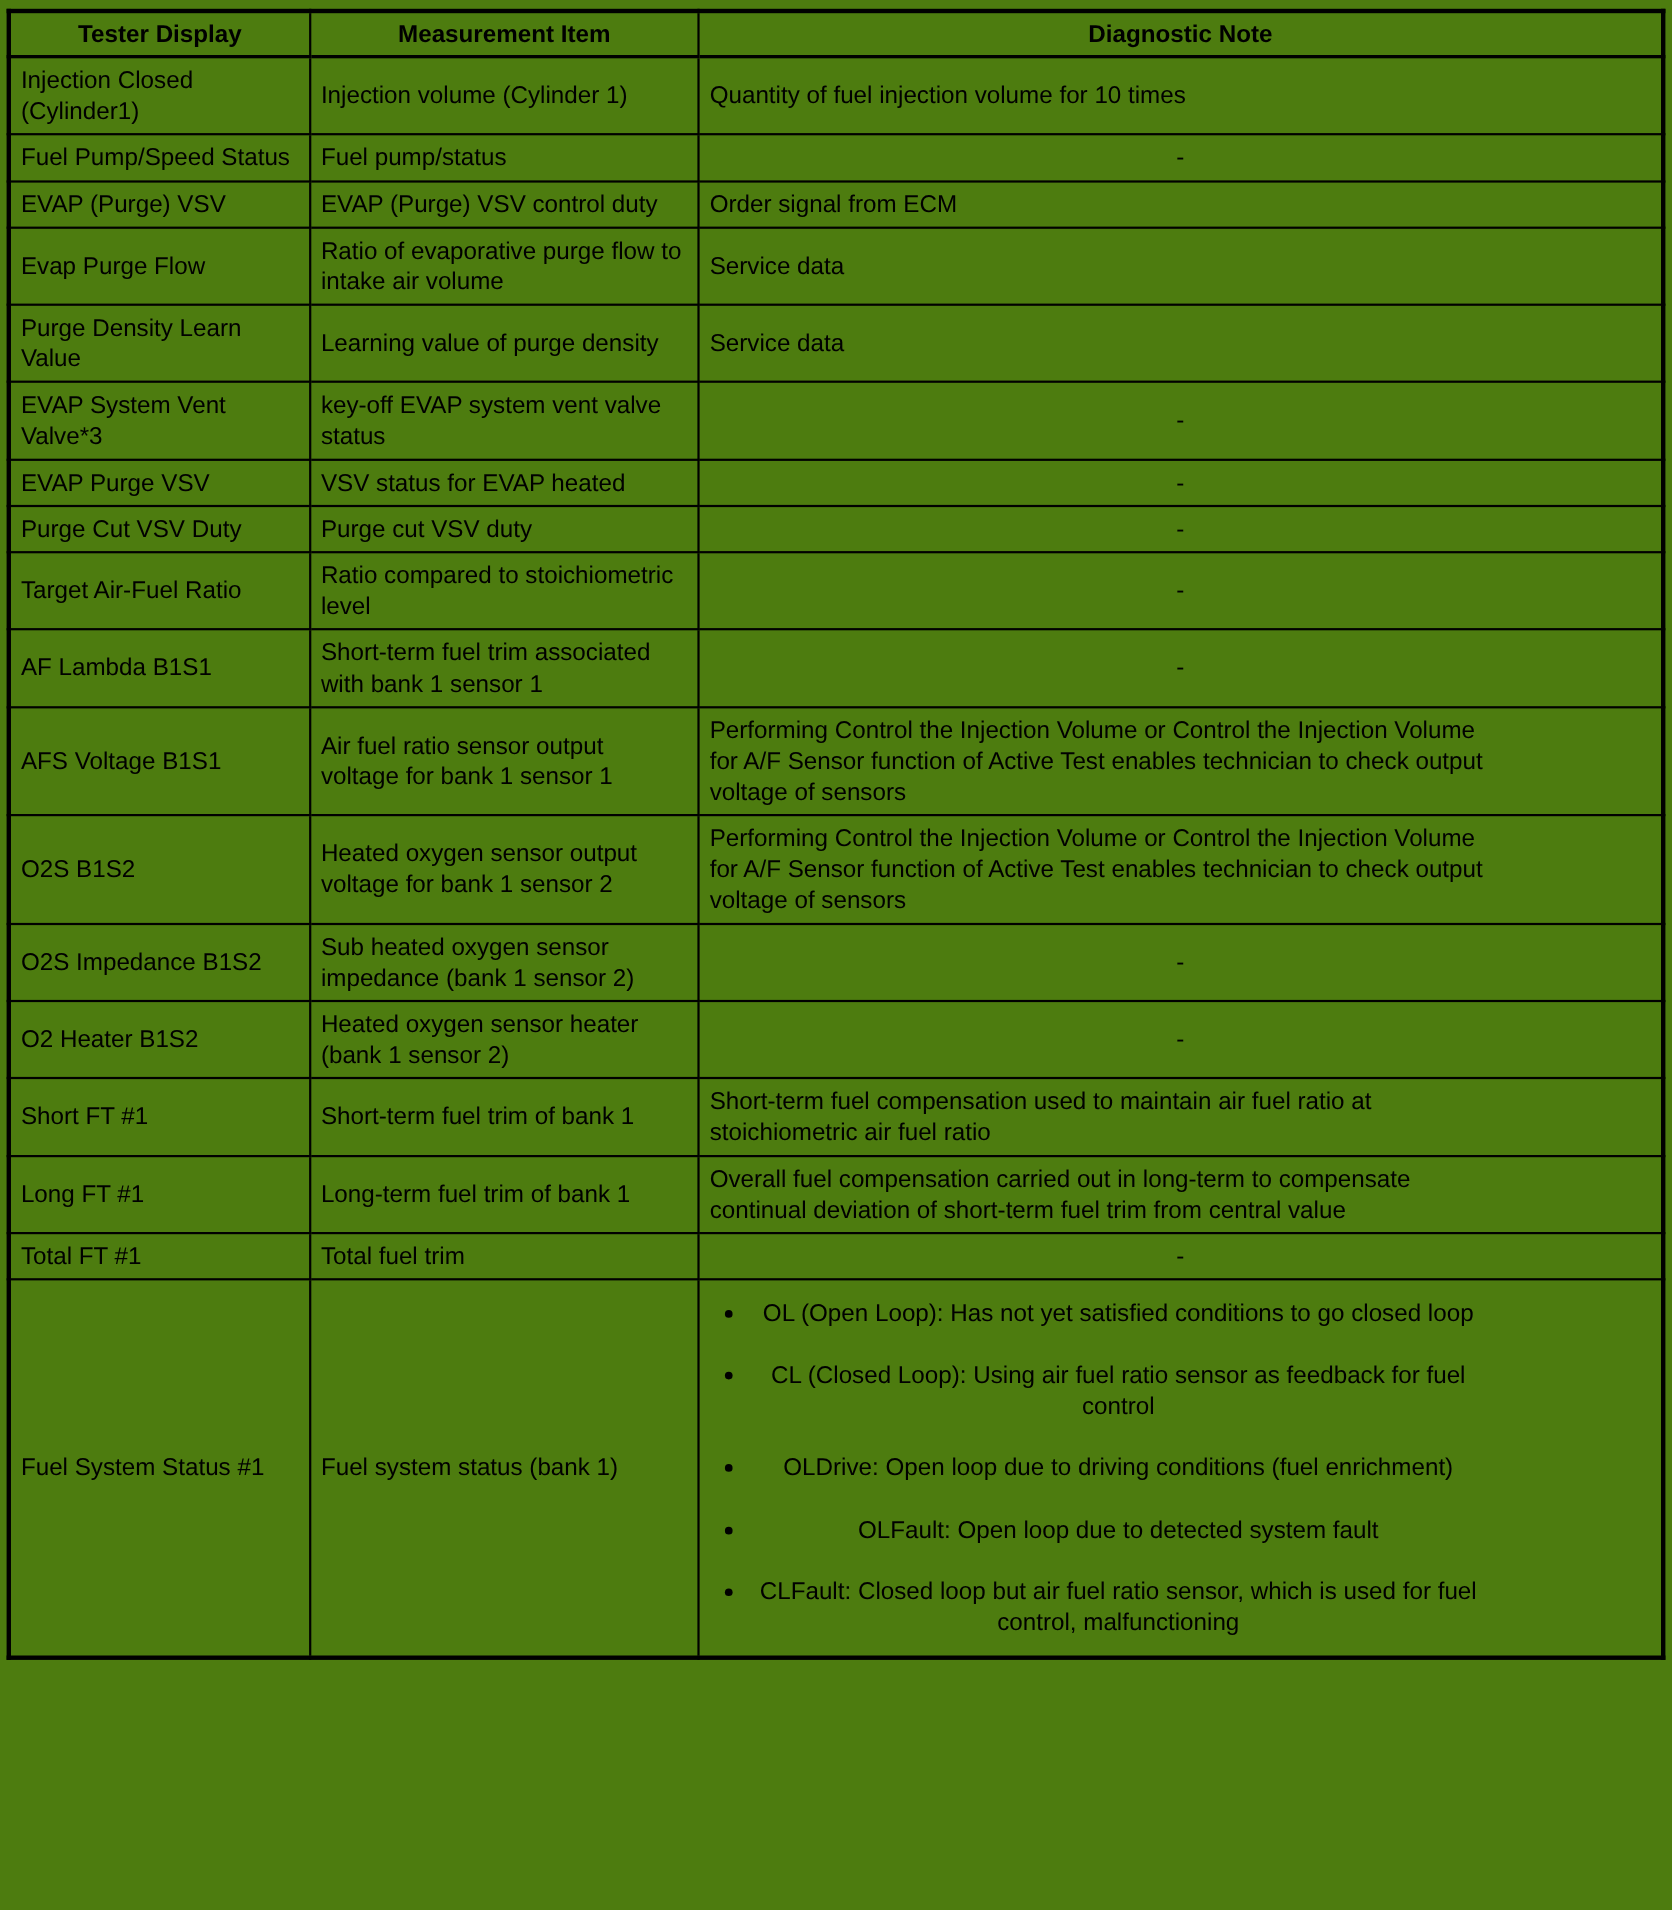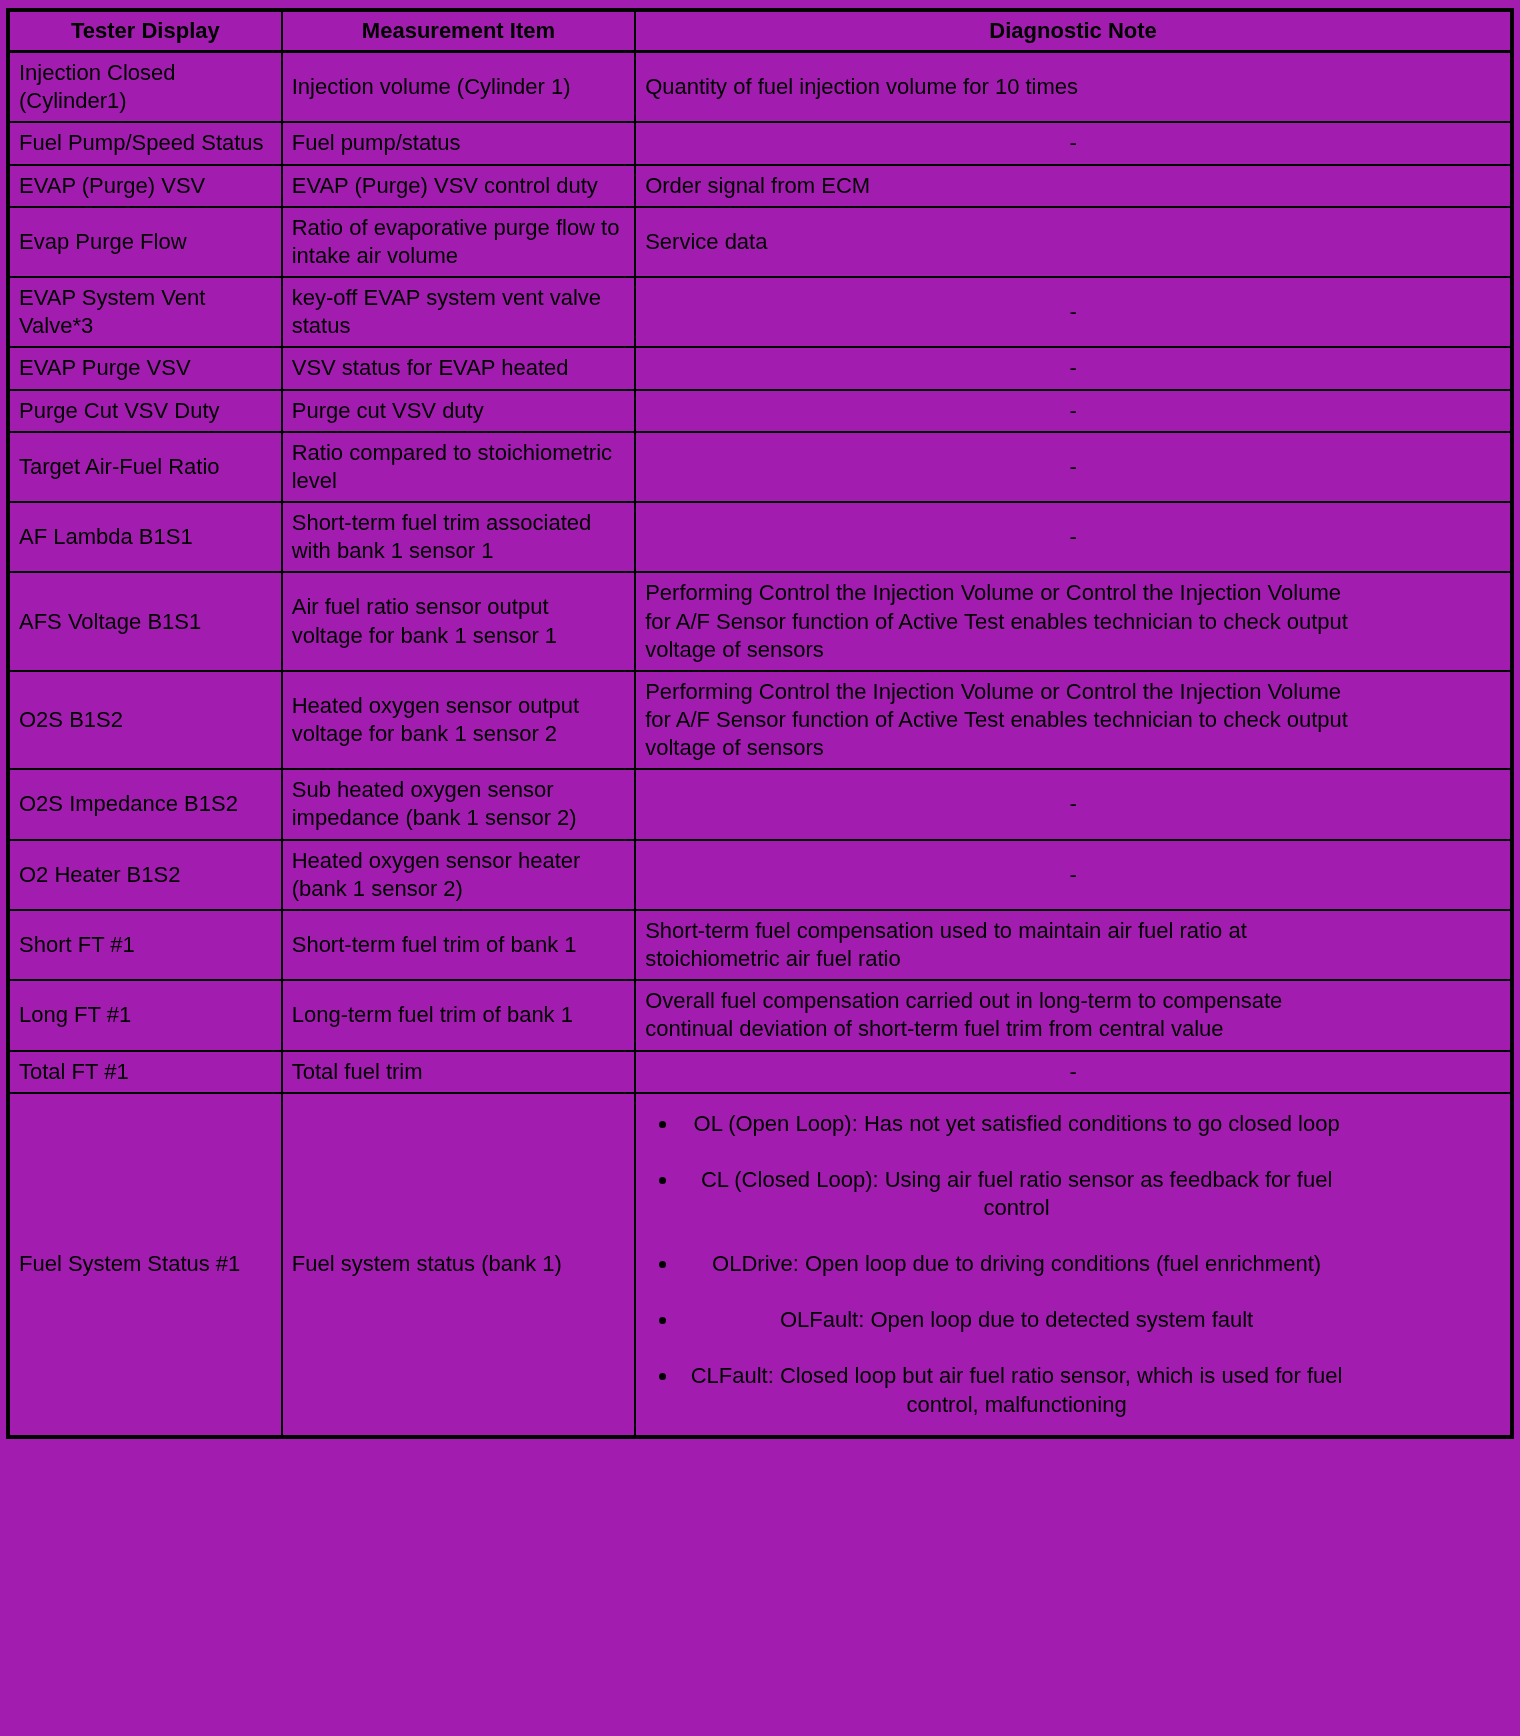--- a/index.html
+++ b/index.html
@@ -7,21 +7,21 @@
     padding: 0;
     background: #ffffff;
     color: #000000;
     font-family: "Liberation Sans", sans-serif;
   }
   .page {
     width: 1520px;
     min-height: 1736px;
     box-sizing: border-box;
     padding: 8px 6px;
-    background: #a21caf;
+    background: #4d7c0f;
   }
   table.diag {
     width: 100%;
     border-collapse: collapse;
     border: 4px solid #000000;
     table-layout: fixed;
   }
   col.c-tester { width: 18.2%; }
   col.c-item   { width: 23.5%; }
   col.c-note   { width: 58.3%; }
@@ -84,20 +84,25 @@
           <td class="note dash">-</td>
         </tr>
         <tr>
           <td>EVAP (Purge) VSV</td>
           <td>EVAP (Purge) VSV control duty</td>
           <td class="note">Order signal from ECM</td>
         </tr>
         <tr>
           <td>Evap Purge Flow</td>
           <td>Ratio of evaporative purge flow to intake air volume</td>
+          <td class="note">Service data</td>
+        </tr>
+        <tr>
+          <td>Purge Density Learn Value</td>
+          <td>Learning value of purge density</td>
           <td class="note">Service data</td>
         </tr>
         <tr>
           <td>EVAP System Vent Valve*3</td>
           <td>key-off EVAP system vent valve status</td>
           <td class="note dash">-</td>
         </tr>
         <tr>
           <td>EVAP Purge VSV</td>
           <td>VSV status for EVAP heated</td>

